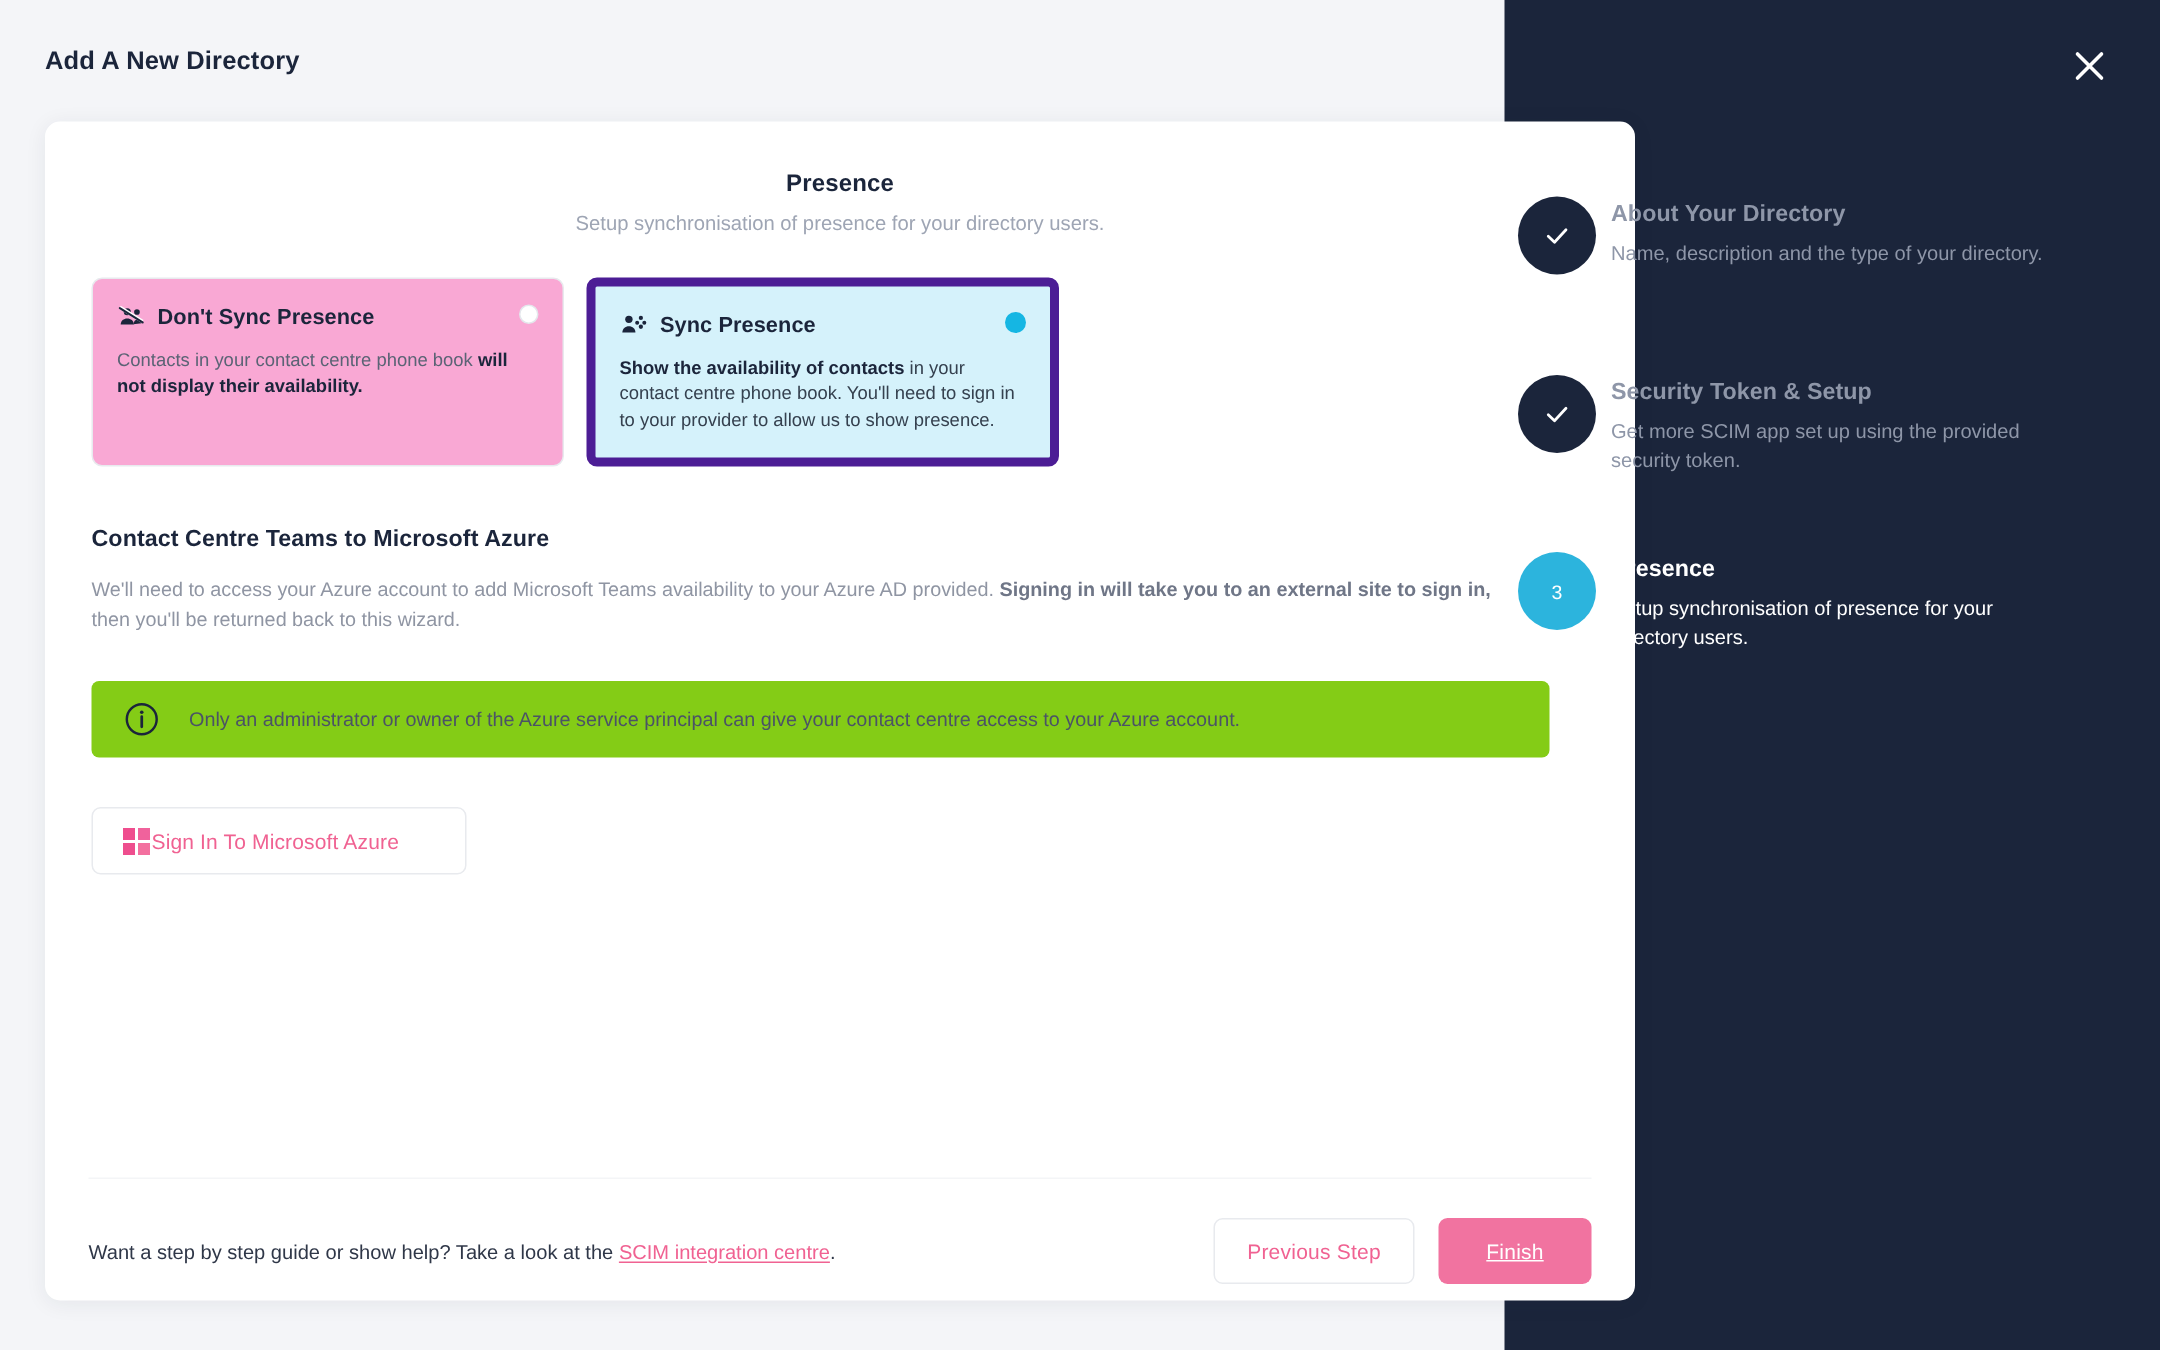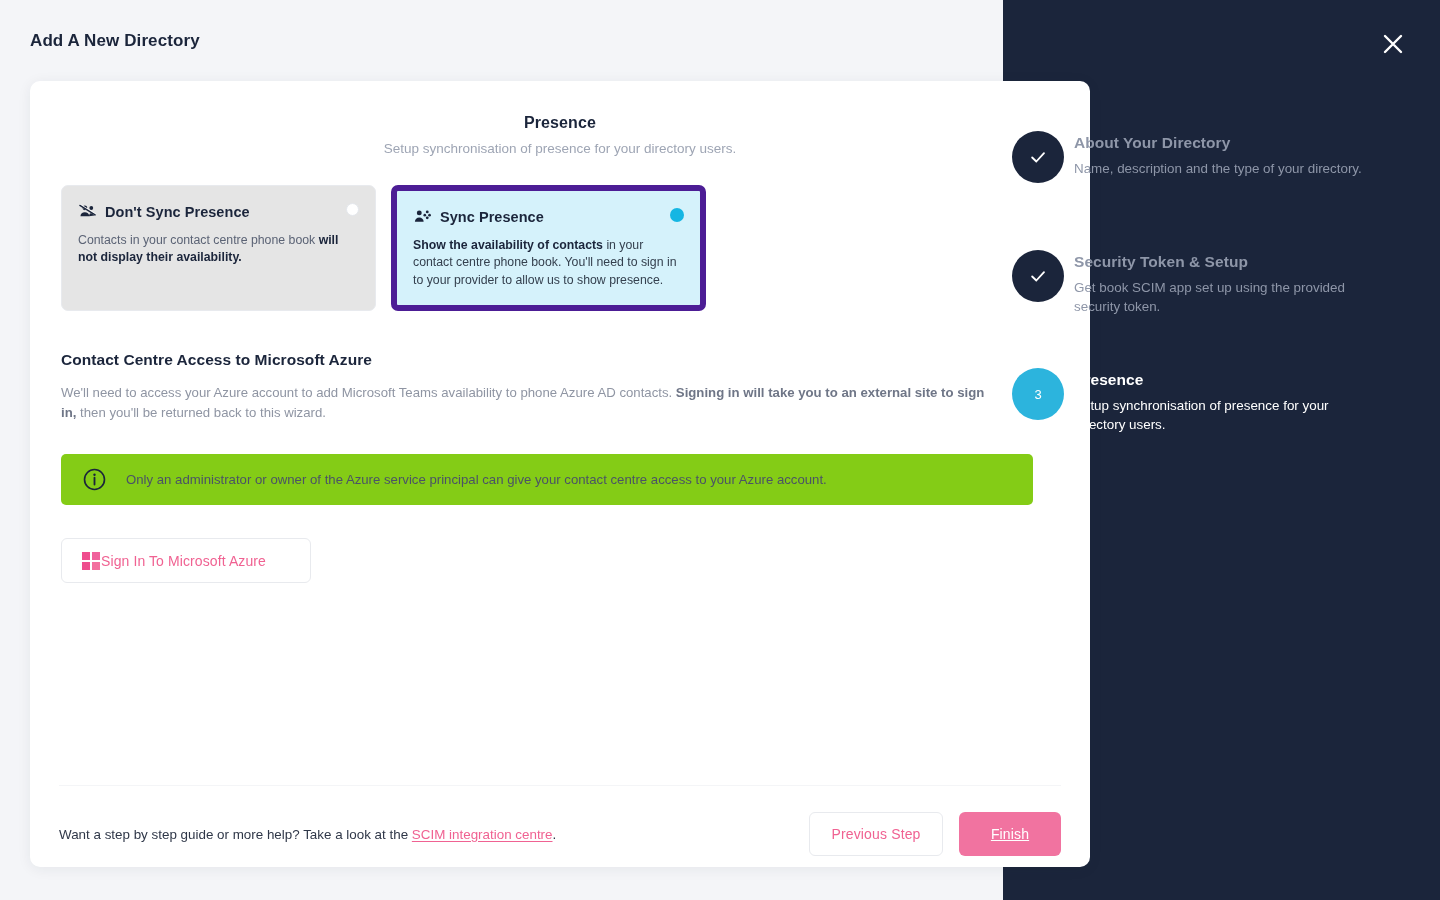--- a/index.html
+++ b/index.html
@@ -54,21 +54,21 @@
   }
 
   
   .options { display: flex; gap: 15px; margin: 29px 0 0 31px; }
   .opt {
     position: relative;
     width: 315px; min-height: 108px;
     border: 1px solid #e8eaee;
     border-radius: 7px;
     padding: 16px 18px 16px 16px;
-    background: #e5e5e5;
+    background: #f9a8d4;
     cursor: pointer;
   }
   .opt.selected {
     background: #d5f2fb;
     border: 6px solid #4c1d95;
   }
   .opt-head { display: flex; align-items: center; gap: 8px; }
   .opt-head .ic { flex: 0 0 auto; display: block; }
   .opt-title {
     font-size: 14.5px; font-weight: bold; color: #1b253b;
@@ -245,22 +245,22 @@
         </div>
         <div class="opt-body">
           <span></span><b>Show the availability of contacts</b><span> in your contact centre phone book. You'll need to sign in to your provider to allow us to show presence.</span>
         </div>
         <div class="radio on"></div>
       </div>
 
     </div>
 
     <div class="section">
-      <h3>Contact Centre Access to Microsoft Azure</h3>
-      <p class="lead"><span>We'll need to access your Azure account to add Microsoft Teams availability to phone Azure AD contacts. </span><b>Signing in will take you to an external site to sign in,</b><span> then you'll be returned back to this wizard.</span></p>
+      <h3>Contact Centre Teams to Microsoft Azure</h3>
+      <p class="lead"><span>We'll need to access your Azure account to add Microsoft Teams availability to your Azure AD provided. </span><b>Signing in will take you to an external site to sign in,</b><span> then you'll be returned back to this wizard.</span></p>
     </div>
 
     <div class="info-banner">
       <svg width="23" height="23" viewBox="0 0 24 24">
         <circle cx="12" cy="12" r="10.4" fill="none" stroke="#1b253b" stroke-width="1.7"></circle>
         <circle cx="12" cy="7.1" r="1.25" fill="#1b253b"></circle>
         <path d="M12 10.2 V17.3" stroke="#1b253b" stroke-width="1.9" stroke-linecap="round"></path>
       </svg>
       <div class="txt">Only an administrator or owner of the Azure service principal can give your contact centre access to your Azure account.</div>
     </div>
@@ -270,21 +270,21 @@
         <span></span>
           <span></span>
           <span></span>
           <span></span>
       </span>
       <span class="lbl">Sign In To Microsoft Azure</span>
     </div>
 
     <div class="divider"></div>
     <div class="footer">
-      <div class="help"><span>Want a step by step guide or more help? Take a look at the </span><a href="#">SCIM integration centre</a><span>.</span></div>
+      <div class="help"><span>Want a step by step guide or show help? Take a look at the </span><a href="#">SCIM integration centre</a><span>.</span></div>
       <div class="btns">
         <div class="btn btn-prev">Previous Step</div>
         <div class="btn btn-finish">Finish</div>
       </div>
     </div>
 
   </div>
 
   <div class="stepper">
 
@@ -301,21 +301,21 @@
     </div>
 
     <div class="step done" style="top:250px">
       <div class="bullet done">
         <svg width="20" height="20" viewBox="0 0 24 24">
           <path d="M5 12.6 L10 17.4 L19.2 7.4" fill="none" stroke="#ffffff" stroke-width="2.2" stroke-linecap="round" stroke-linejoin="round"></path>
         </svg>
       </div>
       <div class="txt">
         <div class="s-title">Security Token &amp; Setup</div>
-        <div class="s-desc">Get book SCIM app set up using the provided security token.</div>
+        <div class="s-desc">Get more SCIM app set up using the provided security token.</div>
       </div>
     </div>
 
     <div class="step active" style="top:368px">
       <div class="bullet active">
         <span class="num">3</span>
       </div>
       <div class="txt">
         <div class="s-title">Presence</div>
         <div class="s-desc">Setup synchronisation of presence for your directory users.</div>

